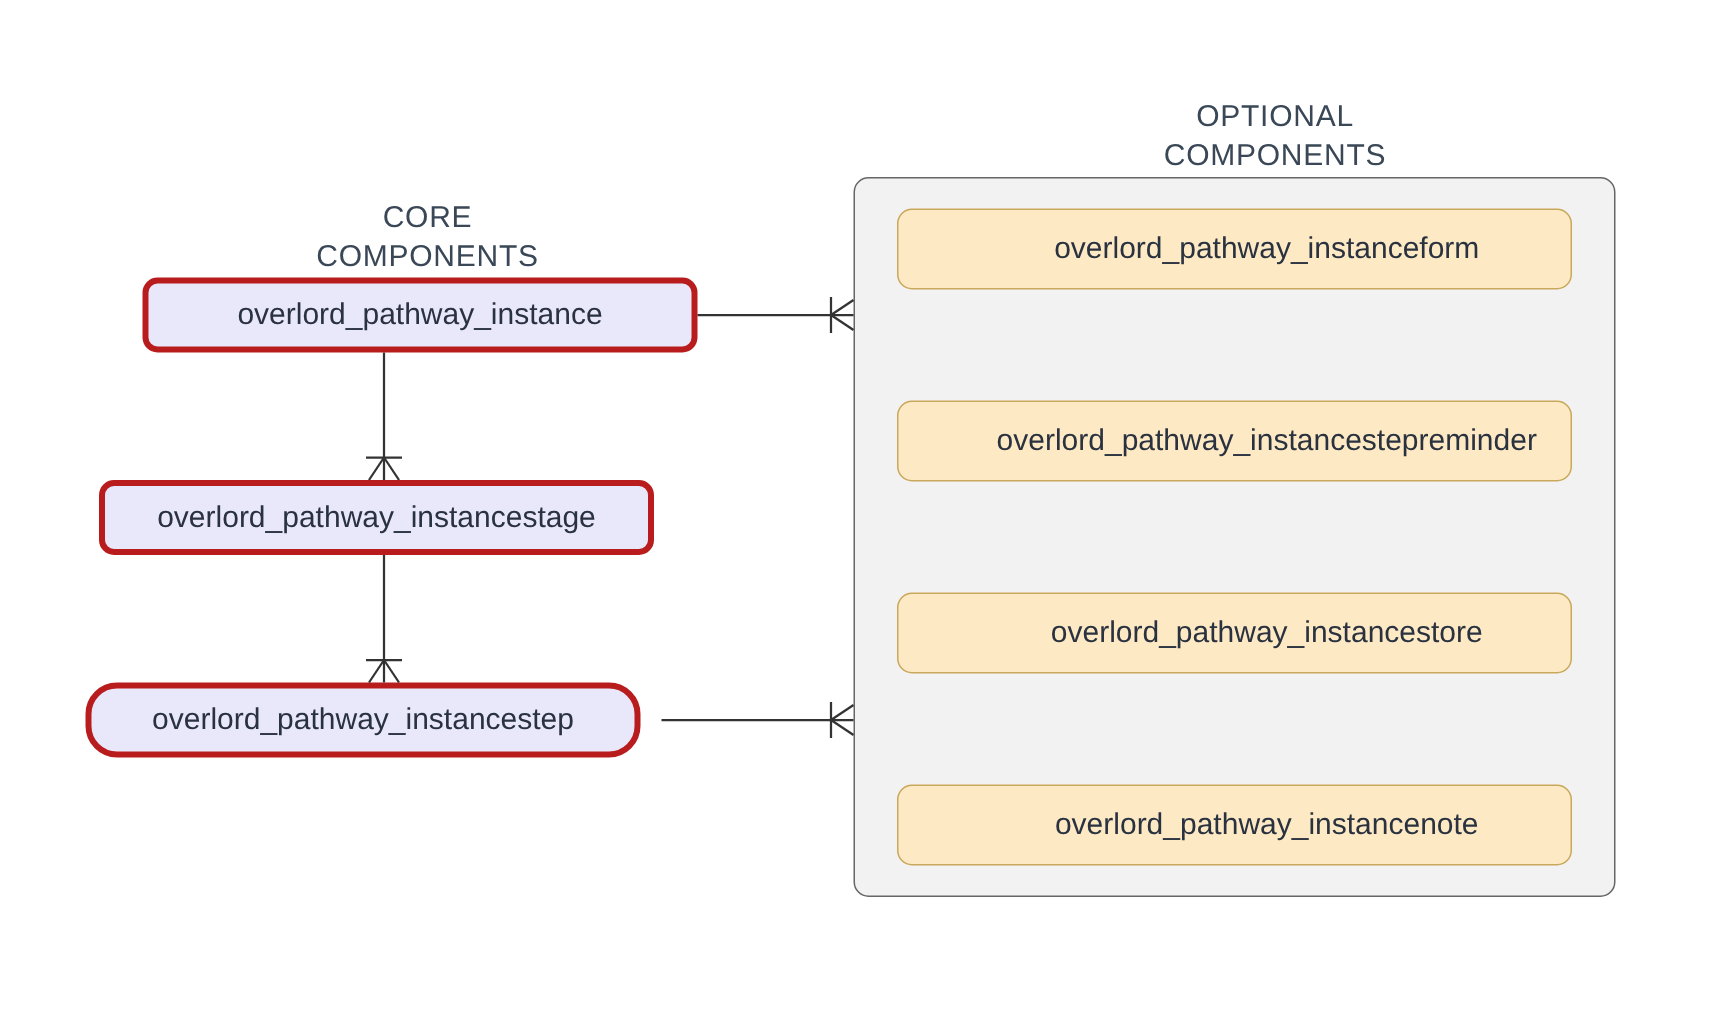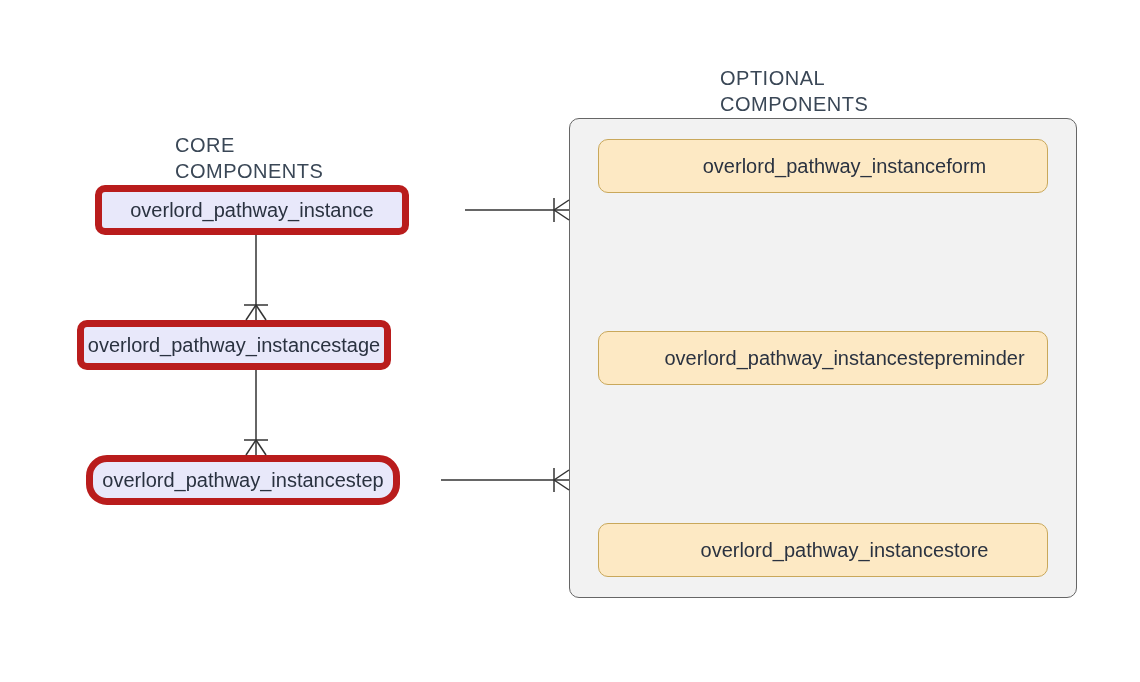--- a/index.html
+++ b/index.html
@@ -12,41 +12,42 @@
     font-family: Arial, Helvetica, sans-serif;
     position: relative;
   }
   .diagram {
     position: relative;
     width: 1140px;
     height: 682px;
   }
   .section-title {
     position: absolute;
+    text-align: center;
     color: #3a4756;
     font-size: 20px;
     letter-spacing: 0.5px;
     line-height: 1.3;
   }
   .core-title {
     left: 175px;
     top: 132px;
     width: 220px;
   }
   .optional-title {
     left: 720px;
     top: 65px;
     width: 260px;
   }
   .core-box {
     position: absolute;
-    width: 314px;
+    width: 370px;
     height: 50px;
     background: #e8e8fa;
-    border: 7px solid #b91c1c;
+    border: 4px solid #b91c1c;
     border-radius: 10px;
     display: flex;
     align-items: center;
     justify-content: center;
     color: #2a3240;
     font-size: 20px;
   }
   .optional-container {
     position: absolute;
     left: 569px;
@@ -95,37 +96,40 @@
 
   <div class="section-title optional-title">
     <span>OPTIONAL</span><br>
     <span>COMPONENTS</span>
   </div>
 
   <div class="core-box" style="left:95px; top:185px;">
     <span>overlord_pathway_instance</span>
   </div>
 
-  <div class="core-box" style="left:77px; top:320px;">
+  <div class="core-box" style="left:66px; top:320px;">
     <span>overlord_pathway_instancestage</span>
   </div>
 
-  <div class="core-box" style="left:86px; top:455px;border-radius:21px;">
+  <div class="core-box" style="left:57px; top:455px;border-radius:21px;">
     <span>overlord_pathway_instancestep</span>
   </div>
 
   <div class="optional-container">
     <div class="optional-box">
       <span>overlord_pathway_instanceform</span>
     </div>
     <div class="optional-box">
       <span>overlord_pathway_instancestepreminder</span>
     </div>
     <div class="optional-box">
       <span>overlord_pathway_instancestore</span>
+    </div>
+    <div class="optional-box">
+      <span>overlord_pathway_instancenote</span>
     </div>
   </div>
 
   <svg class="connectors">
 
     <g>
       <line x1="256" y1="235" x2="256" y2="320" stroke="#333" stroke-width="1.5"></line>
 
       <line x1="256" y1="305" x2="246" y2="320" stroke="#333" stroke-width="1.5"></line>
       <line x1="256" y1="305" x2="266" y2="320" stroke="#333" stroke-width="1.5"></line>

